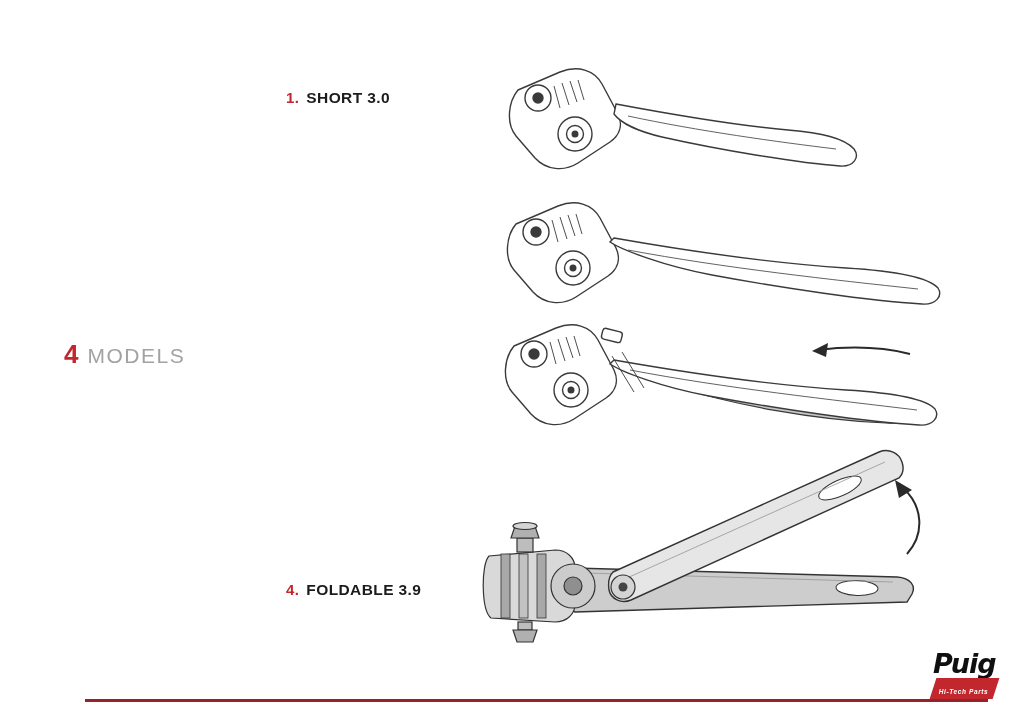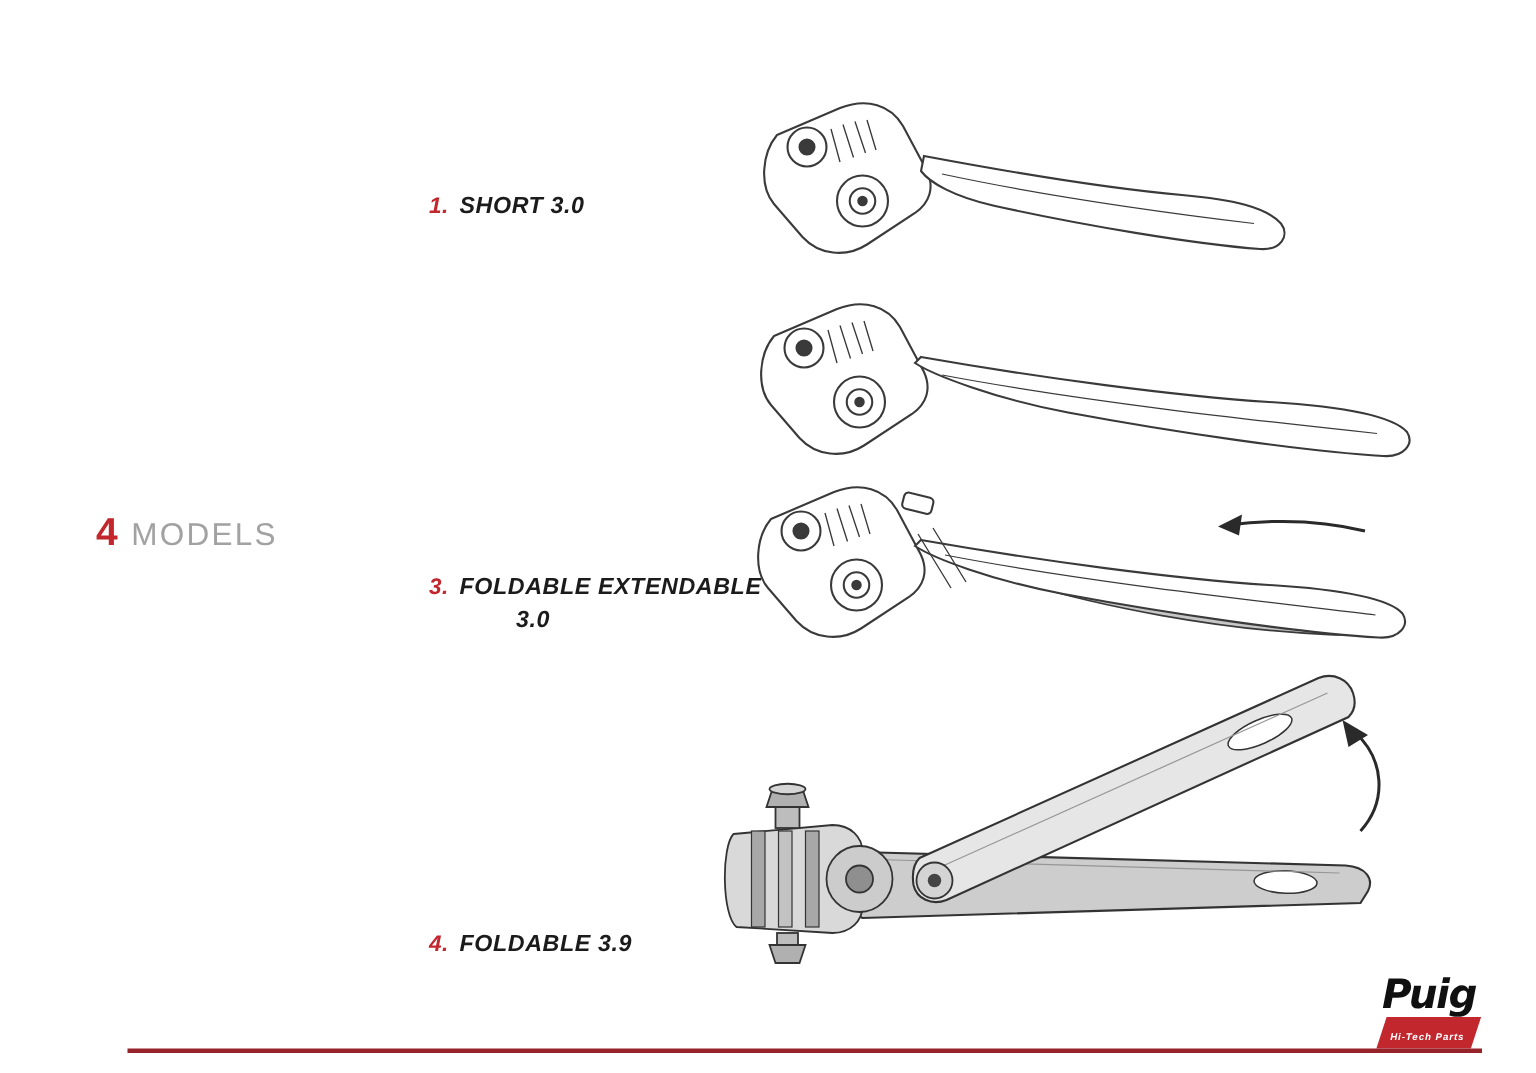--- a/index.html
+++ b/index.html
@@ -9,39 +9,39 @@
     font-family:"Liberation Sans", sans-serif;
   }
 
   
   .heading { position:absolute; left:64px; top:341px; display:flex; align-items:baseline; gap:9px; }
   .heading .count { color:#c1272d; font-size:26px; font-weight:bold; line-height:1; }
   .heading .word  { color:#a2a2a2; font-size:21px; font-weight:normal; letter-spacing:1.5px; line-height:1; }
 
   
   .label {
-    position:absolute; font-style:italic; font-weight:bold; color:#1b1b1b;
-    font-size:15.5px; letter-spacing:0.4px; line-height:1.35; white-space:nowrap;margin-top:40px;
+    position:absolute; font-weight:bold; color:#1b1b1b;
+    font-size:15.5px; letter-spacing:0.4px; line-height:1.35; white-space:nowrap;
   }
   .label .num { color:#c1272d; margin-right:7px; font-size:15px; }
   .label-1 { left:286px; top:88px; }
   .label-2 { left:286px; top:216px; }
   .label-3 { left:286px; top:342px; }
   .label-3 .line2 { margin-left:58px; margin-top:1px; }
   .label-4 { left:286px; top:580px; }
 
   
   .ill { position:absolute; }
   .ill-1 { left:466px; top:52px;  width:420px; height:140px; }
   .ill-2 { left:466px; top:192px; width:490px; height:125px; }
   .ill-3 { left:462px; top:312px; width:495px; height:135px; }
   .ill-4 { left:455px; top:436px; width:485px; height:212px; }
 
   
-  .logo { position:absolute; right:40px; top:650px; text-align:right; }
+  .logo { position:absolute; right:28px; top:650px; text-align:center; }
   .logo .brand {
     font-family:"DejaVu Sans", sans-serif;
     font-size:27px; font-weight:bold; font-style:italic;
     letter-spacing:-1px; color:#101010; line-height:1;
   }
   .logo .bar {
     margin-top:1px; background:#c1272d; transform:skewX(-18deg);
     padding:1.5px 7px; display:inline-block;
   }
   .logo .bar span {
@@ -60,26 +60,20 @@
   <div class="heading">
     <span class="count">4</span>
     <span class="word">MODELS</span>
   </div>
 
   <div class="label label-1">
     <span class="num">1.</span><span class="name">SHORT 3.0</span>
   </div>
 
 
-  <div class="label label-3">
-    <div>
-      <span class="num">3.</span><span class="name">FOLDABLE EXTENDABLE</span>
-    </div>
-    <div class="line2 name">3.0</div>
-  </div>
 
   <div class="label label-4">
     <span class="num">4.</span><span class="name">FOLDABLE 3.9</span>
   </div>
 
   <svg class="ill ill-1" viewBox="0 0 420 140">
     <g stroke="#3a3a3a" fill="#ffffff" stroke-width="1.4">
       <path d="M 52,38 L 94,20 C 112,13 128,18 136,32 L 152,62 C 157,73 154,83 144,90 L 112,111 C 98,120 80,118 69,106 L 50,84 C 40,72 42,50 52,38 Z"></path>
       <circle cx="72" cy="46" r="13"></circle>
       <circle cx="72" cy="46" r="5" fill="#3a3a3a"></circle>

